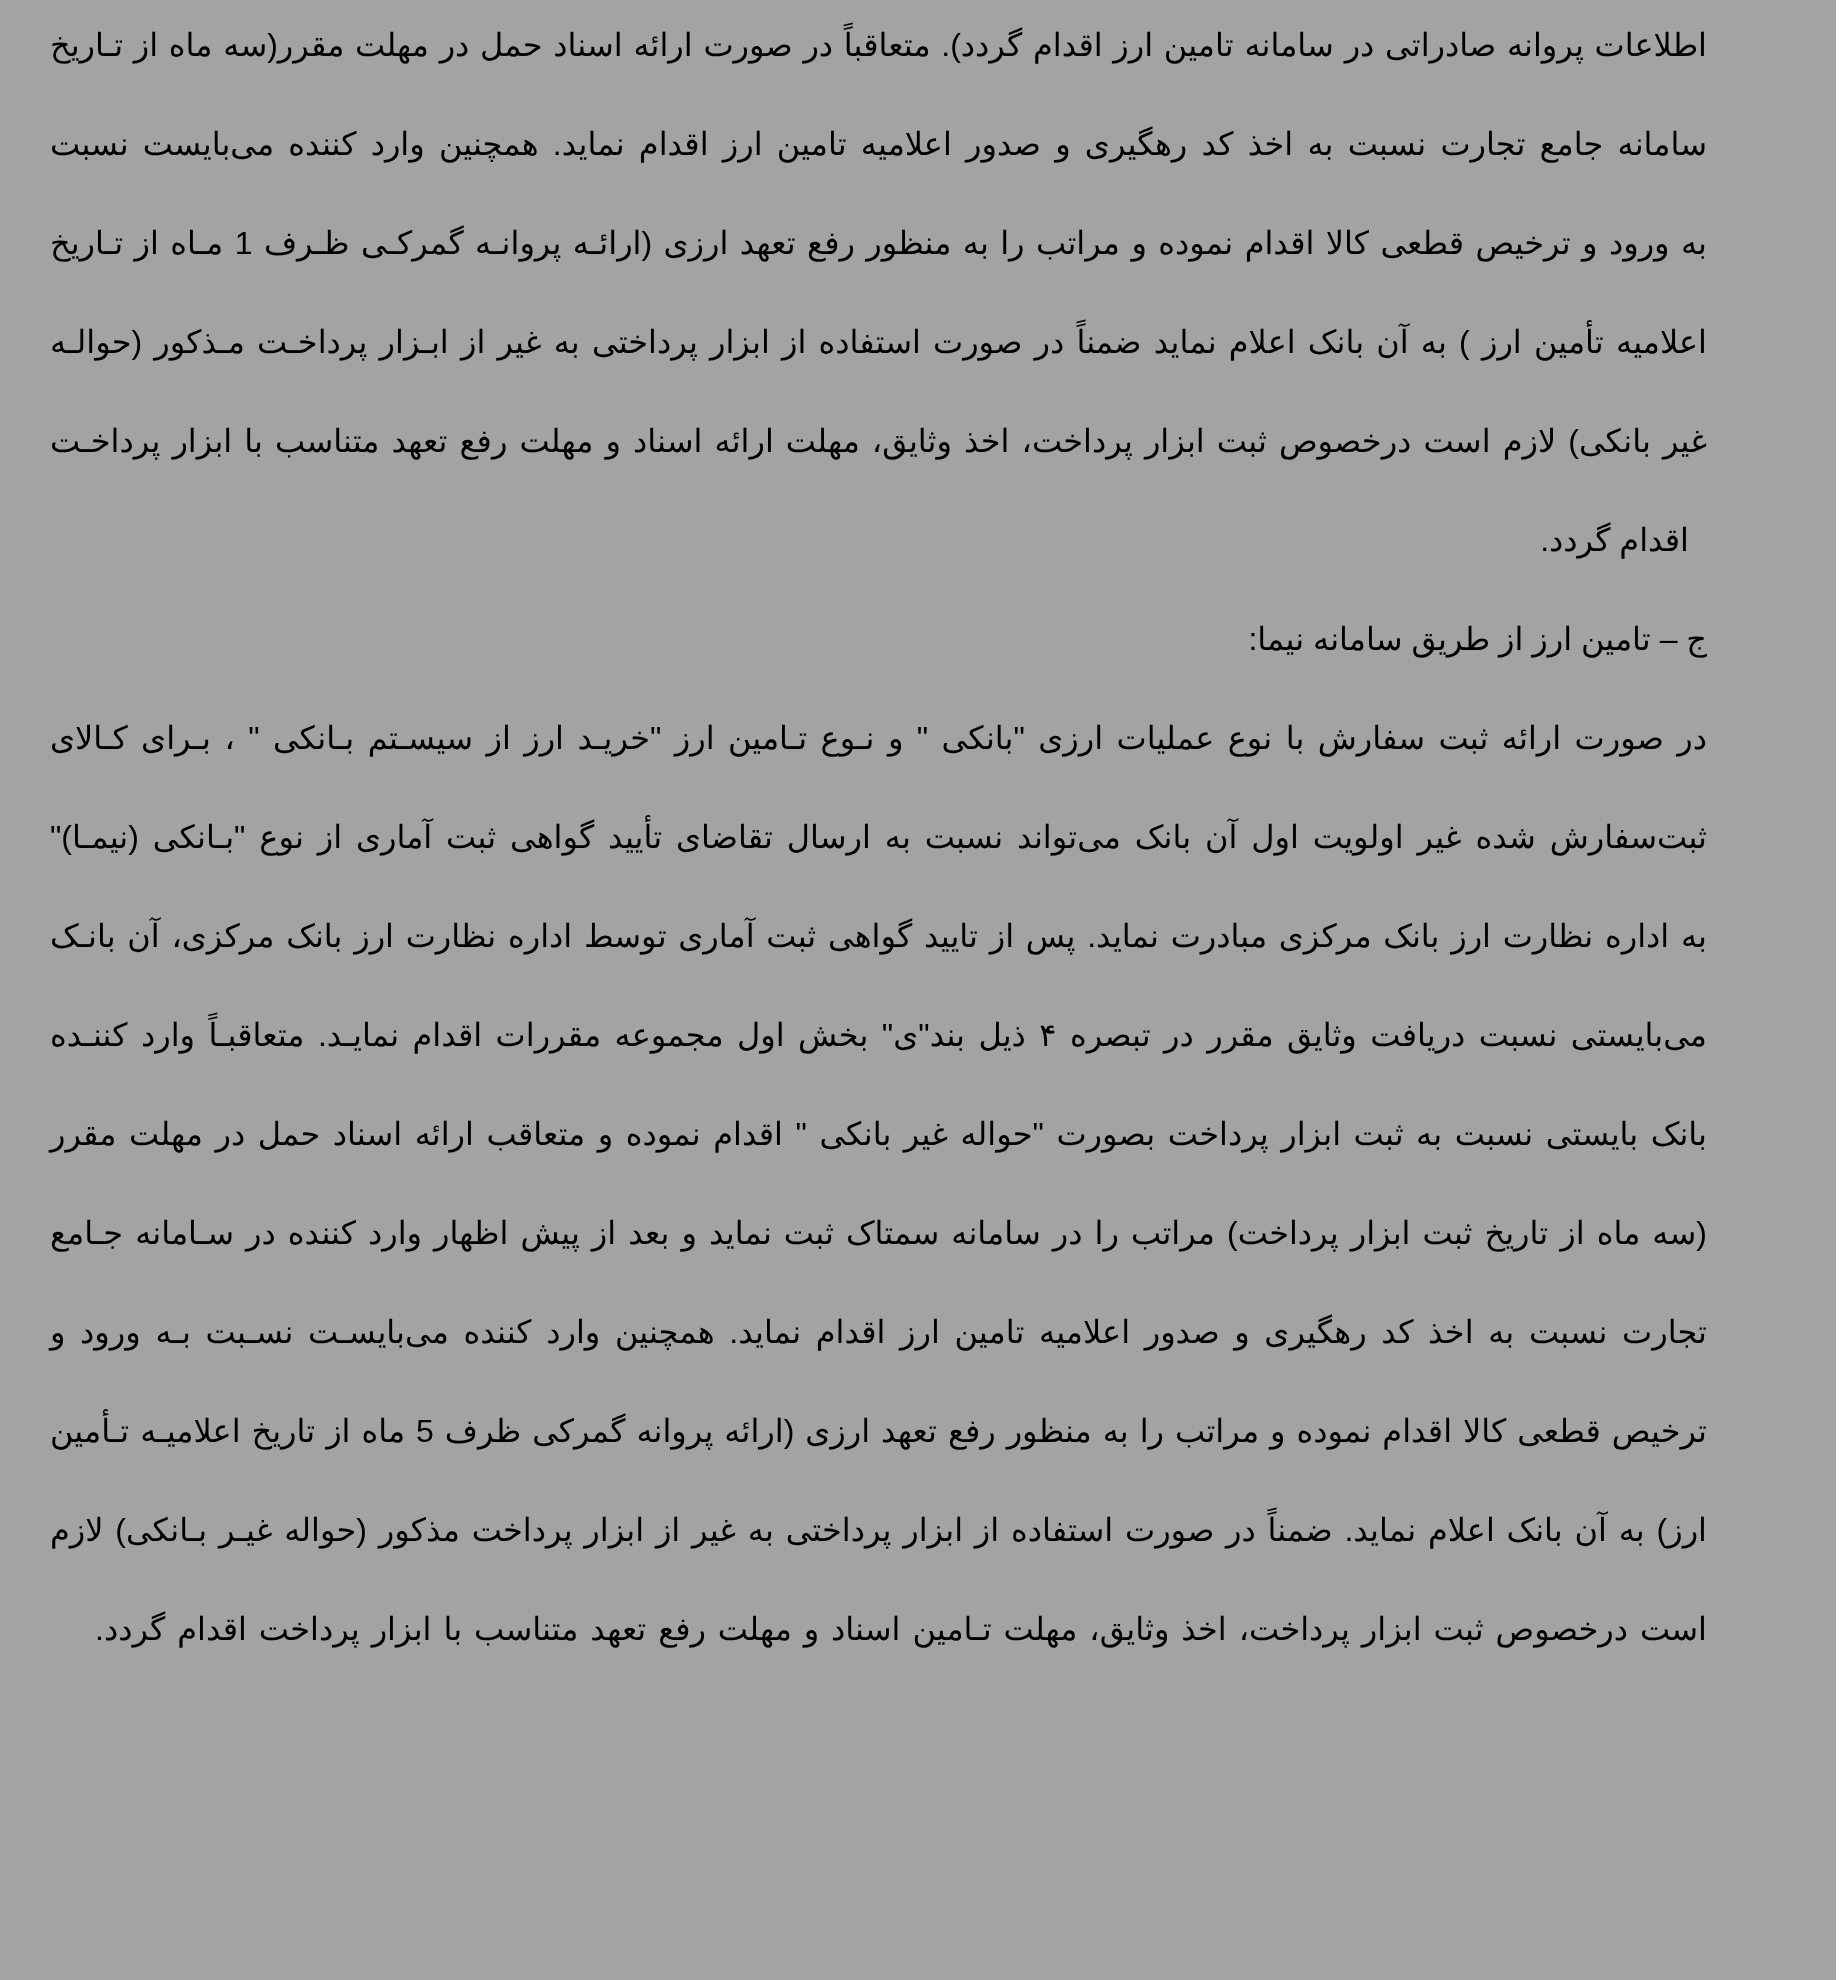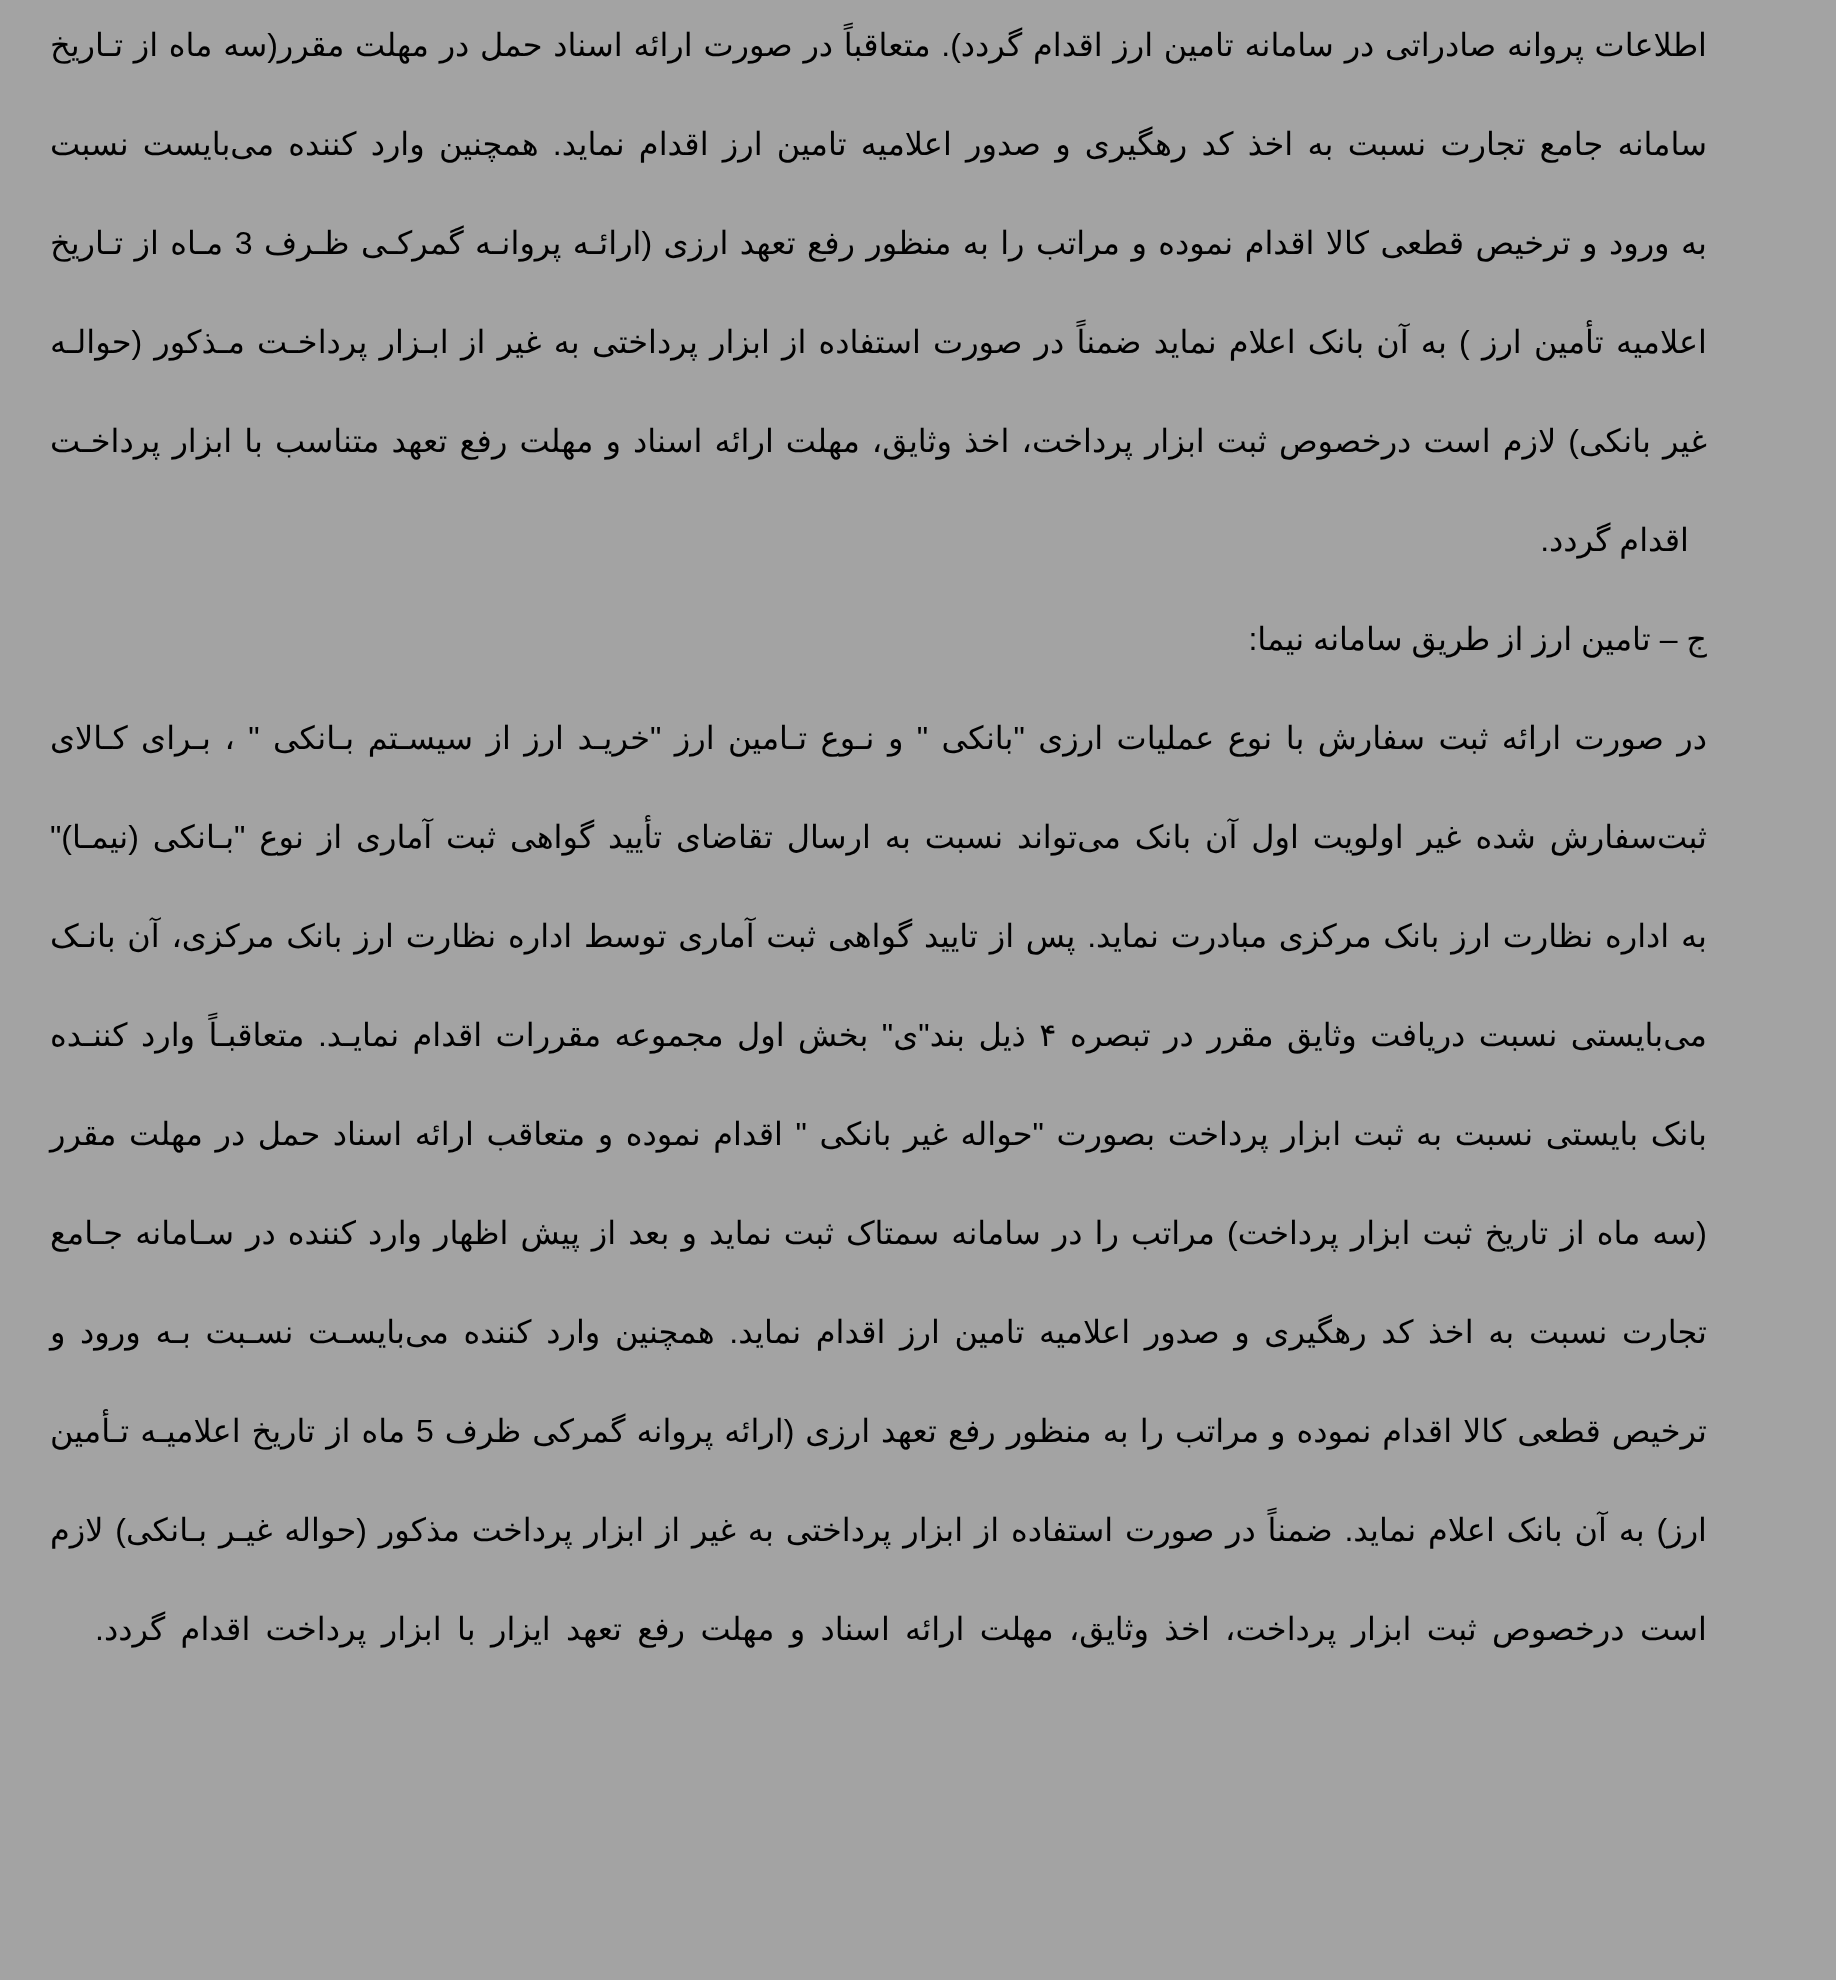--- a/index.html
+++ b/index.html
@@ -45,30 +45,30 @@
     padding-left: 45px;
   }
 </style>
 </head>
 <body>
 
 <div class="page" lang="fa" dir="rtl">
   <div class="text-block">
     <div class="line j">اطلاعات پروانه صادراتی در سامانه تامین ارز اقدام گردد). متعاقباً در صورت ارائه اسناد حمل در مهلت مقرر(سه ماه از تـاریخ</div>
     <div class="line j">سامانه جامع تجارت نسبت به اخذ کد رهگیری و صدور اعلامیه تامین ارز اقدام نماید. همچنین وارد کننده می‌بایست نسبت</div>
-    <div class="line j">به ورود و ترخیص قطعی کالا اقدام نموده و مراتب را به منظور رفع تعهد ارزی (ارائـه پروانـه گمرکـی ظـرف 3 مـاه از تـاریخ</div>
+    <div class="line j">به ورود و ترخیص قطعی کالا اقدام نموده و مراتب را به منظور رفع تعهد ارزی (ارائـه پروانـه گمرکـی ظـرف 1 مـاه از تـاریخ</div>
     <div class="line j">اعلامیه تأمین ارز ) به آن بانک اعلام نماید ضمناً در صورت استفاده از ابزار پرداختی به غیر از ابـزار پرداخـت مـذکور (حوالـه</div>
     <div class="line j">غیر بانکی) لازم است درخصوص ثبت ابزار پرداخت، اخذ وثایق، مهلت ارائه اسناد و مهلت رفع تعهد متناسب با ابزار پرداخـت</div>
     <div class="line end indent-right">اقدام گردد.</div>
     <div class="line end">ج – تامین ارز از طریق سامانه نیما:</div>
     <div class="line j">در صورت ارائه ثبت سفارش با نوع عملیات ارزی "بانکی " و نـوع تـامین ارز "خریـد ارز از سیسـتم بـانکی " ، بـرای کـالای</div>
     <div class="line j">ثبت‌سفارش شده غیر اولویت اول آن بانک می‌تواند نسبت به ارسال تقاضای تأیید گواهی ثبت آماری از نوع "بـانکی (نیمـا)"</div>
     <div class="line j">به اداره نظارت ارز بانک مرکزی مبادرت نماید. پس از تایید گواهی ثبت آماری توسط اداره نظارت ارز بانک مرکزی، آن بانـک</div>
     <div class="line j">می‌بایستی نسبت دریافت وثایق مقرر در تبصره ۴ ذیل بند"ی" بخش اول مجموعه مقررات اقدام نمایـد. متعاقبـاً وارد کننـده</div>
     <div class="line j">بانک بایستی نسبت به ثبت ابزار پرداخت بصورت "حواله غیر بانکی " اقدام نموده و متعاقب ارائه اسناد حمل در مهلت مقرر</div>
     <div class="line j">(سه ماه از تاریخ ثبت ابزار پرداخت) مراتب را در سامانه سمتاک ثبت نماید و بعد از پیش اظهار وارد کننده در سـامانه جـامع</div>
     <div class="line j">تجارت نسبت به اخذ کد رهگیری و صدور اعلامیه تامین ارز اقدام نماید. همچنین وارد کننده می‌بایسـت نسـبت بـه ورود و</div>
     <div class="line j">ترخیص قطعی کالا اقدام نموده و مراتب را به منظور رفع تعهد ارزی (ارائه پروانه گمرکی ظرف 5 ماه از تاریخ اعلامیـه تـأمین</div>
     <div class="line j">ارز) به آن بانک اعلام نماید. ضمناً در صورت استفاده از ابزار پرداختی به غیر از ابزار پرداخت مذکور (حواله غیـر بـانکی) لازم</div>
-    <div class="line j last">است درخصوص ثبت ابزار پرداخت، اخذ وثایق، مهلت ارائه اسناد و مهلت رفع تعهد ایزار با ابزار پرداخت اقدام گردد.</div>
+    <div class="line j last">است درخصوص ثبت ابزار پرداخت، اخذ وثایق، مهلت تـامین اسناد و مهلت رفع تعهد متناسب با ابزار پرداخت اقدام گردد.</div>
   </div>
 </div>
 
 
 </body></html>

